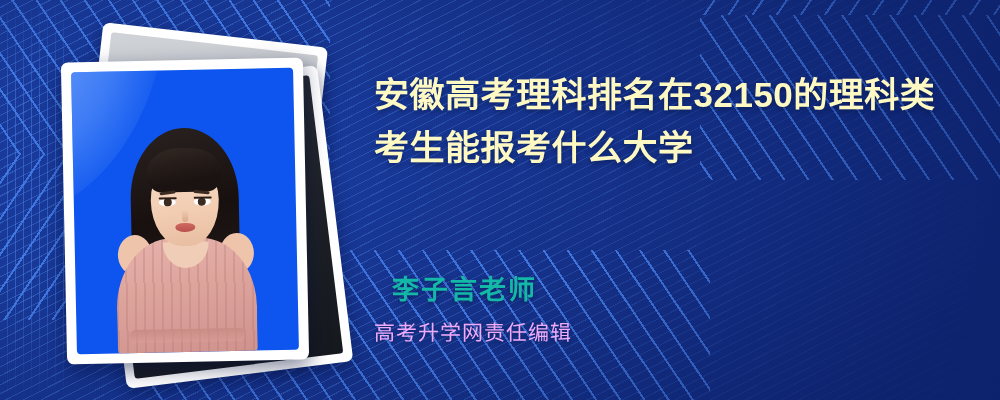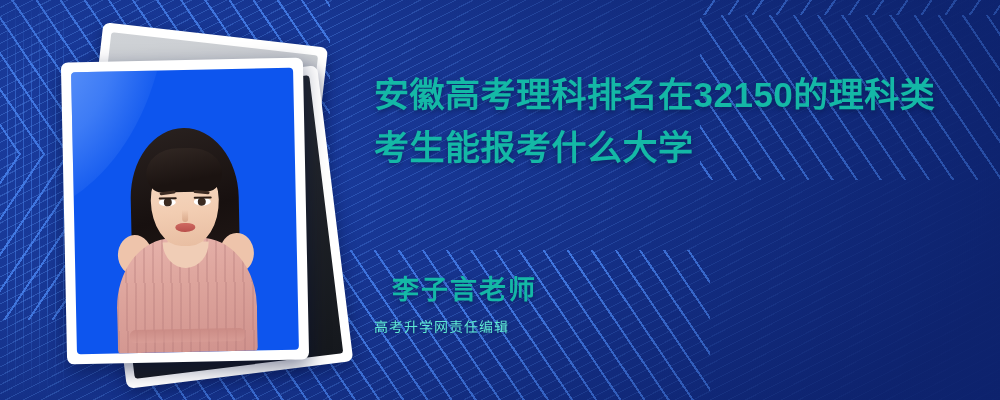--- a/index.html
+++ b/index.html
@@ -339,21 +339,21 @@
     top: 0;
     right: 40px;
     height: 100%;
   }
 
   .headline {
     position: absolute;
     top: 68px;
     left: 0;
     right: 0;
-    color: #14b8a6;
+    color: #fef9c3;
     font-size: 35px;
     font-weight: 700;
     line-height: 1.52;
     letter-spacing: .5px;
     text-shadow: 0 2px 5px rgba(5, 18, 62, .55);
   }
 
   .byline-name {
     position: absolute;
     top: 268px;
@@ -362,22 +362,22 @@
     font-size: 27px;
     font-weight: 700;
     letter-spacing: 2px;
     text-shadow: 0 2px 5px rgba(5, 18, 62, .55);
   }
 
   .byline-role {
     position: absolute;
     top: 316px;
     left: 0;
-    color: #5eead4;
-    font-size: 14px;
+    color: #f0abfc;
+    font-size: 21px;
     font-weight: 400;
     letter-spacing: 1px;
     text-shadow: 0 1px 4px rgba(5, 18, 62, .5);
   }
 </style>
 </head>
 <body>
 
 <div id="banner">
 

